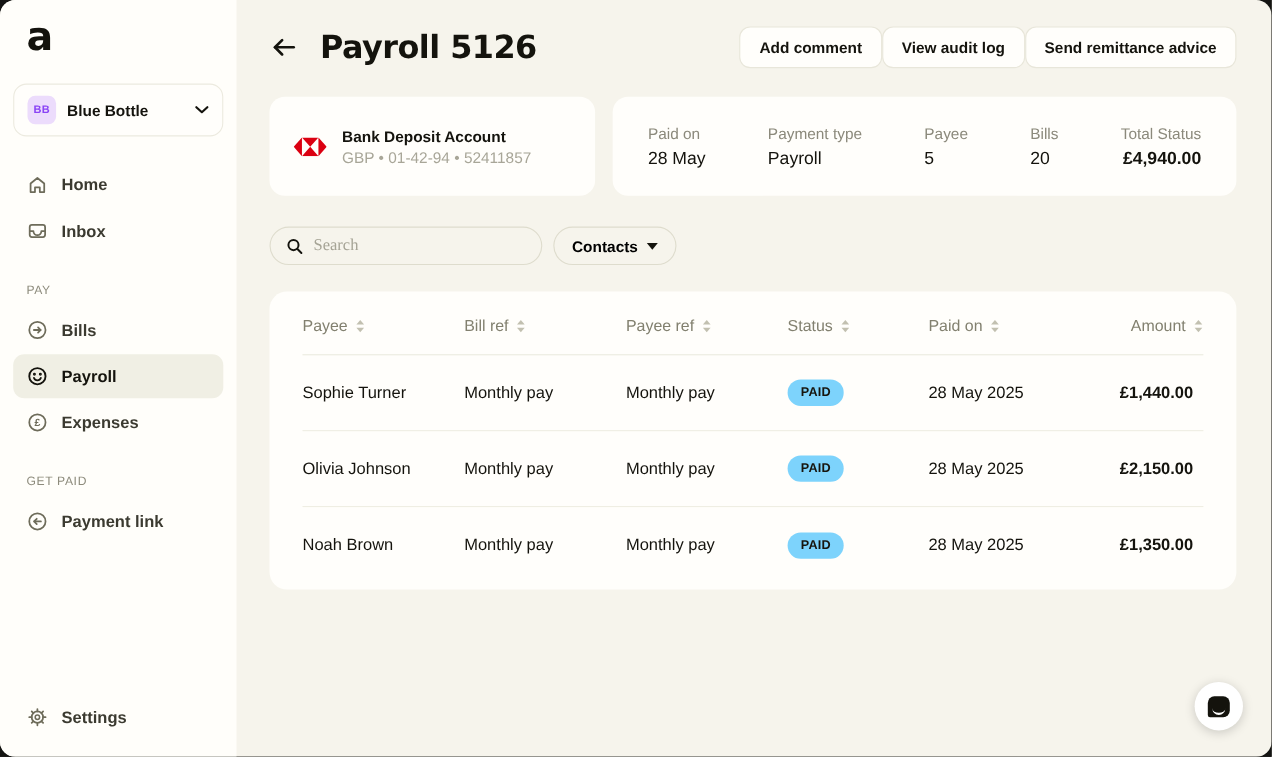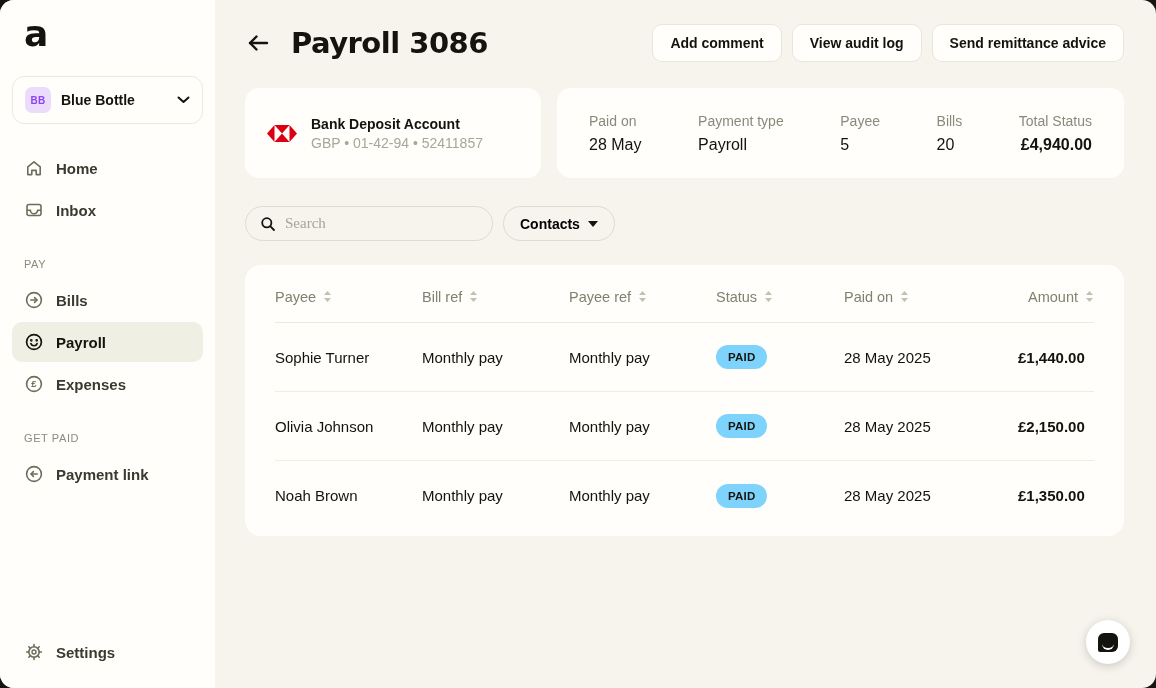--- a/index.html
+++ b/index.html
@@ -61,21 +61,21 @@
 
   
   .main { flex: 1; padding: 24px 32px 0 30px; overflow: hidden; }
 
   .page-header { display: flex; align-items: center; margin-bottom: 26px; }
   .back-btn { display: flex; cursor: pointer; margin-right: 20px; }
   .page-title {
     font-size: 29px; font-weight: 900; letter-spacing: -0.5px;
     font-family: "DejaVu Sans", sans-serif;
   }
-  .header-actions { margin-left: auto; display: flex; gap: 10px; }
+  .header-actions { margin-left: auto; display: flex; }
   .btn {
     background: #fffefb; border: 1px solid #e8e6da; border-radius: 10px;
     padding: 10px 17px; font-size: 14px; font-weight: bold;
     color: #14130d; cursor: pointer; font-family: inherit;
   }
 
   .cards-row { display: flex; gap: 16px; margin-bottom: 28px; }
   .card { background: #fffefb; border-radius: 14px; }
   .bank-card {
     width: 296px; min-width: 296px; height: 90px;
@@ -260,21 +260,21 @@
 
   <main class="main">
 
     <div class="page-header">
       <span class="back-btn">
         <svg width="26" height="24" viewBox="0 0 26 24" fill="none" stroke="#14130d" stroke-width="2.4" stroke-linecap="round" stroke-linejoin="round">
             <path d="M22 12 H5"></path>
             <path d="M11.5 5.5 5 12 l6.5 6.5"></path>
           </svg>
       </span>
-      <h1 class="page-title">Payroll 3086</h1>
+      <h1 class="page-title">Payroll 5126</h1>
       <div class="header-actions">
         <button class="btn">Add comment</button>
         <button class="btn">View audit log</button>
         <button class="btn">Send remittance advice</button>
       </div>
     </div>
 
     <div class="cards-row">
       <div class="card bank-card">
         <span class="bank-logo">

